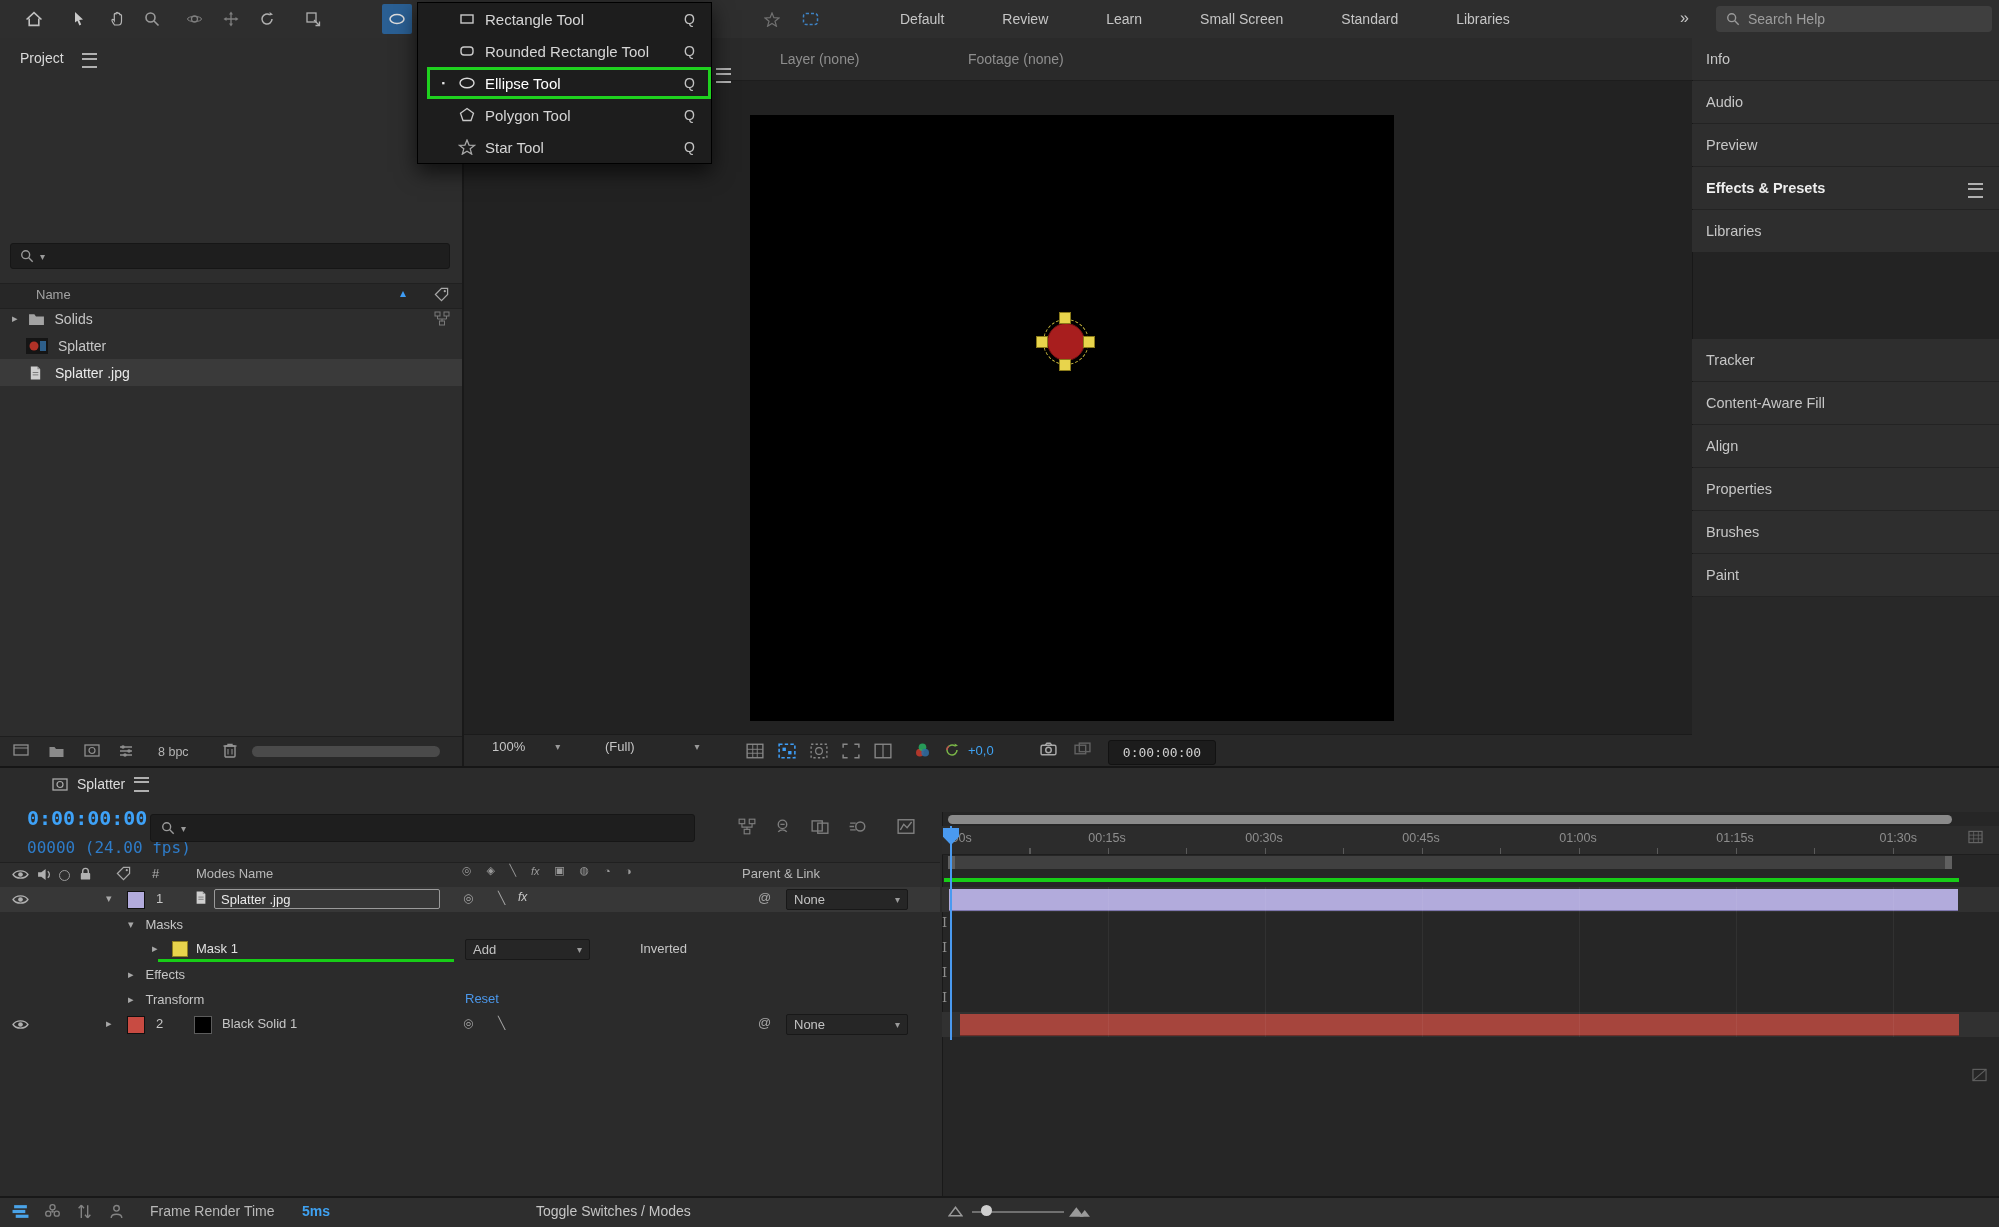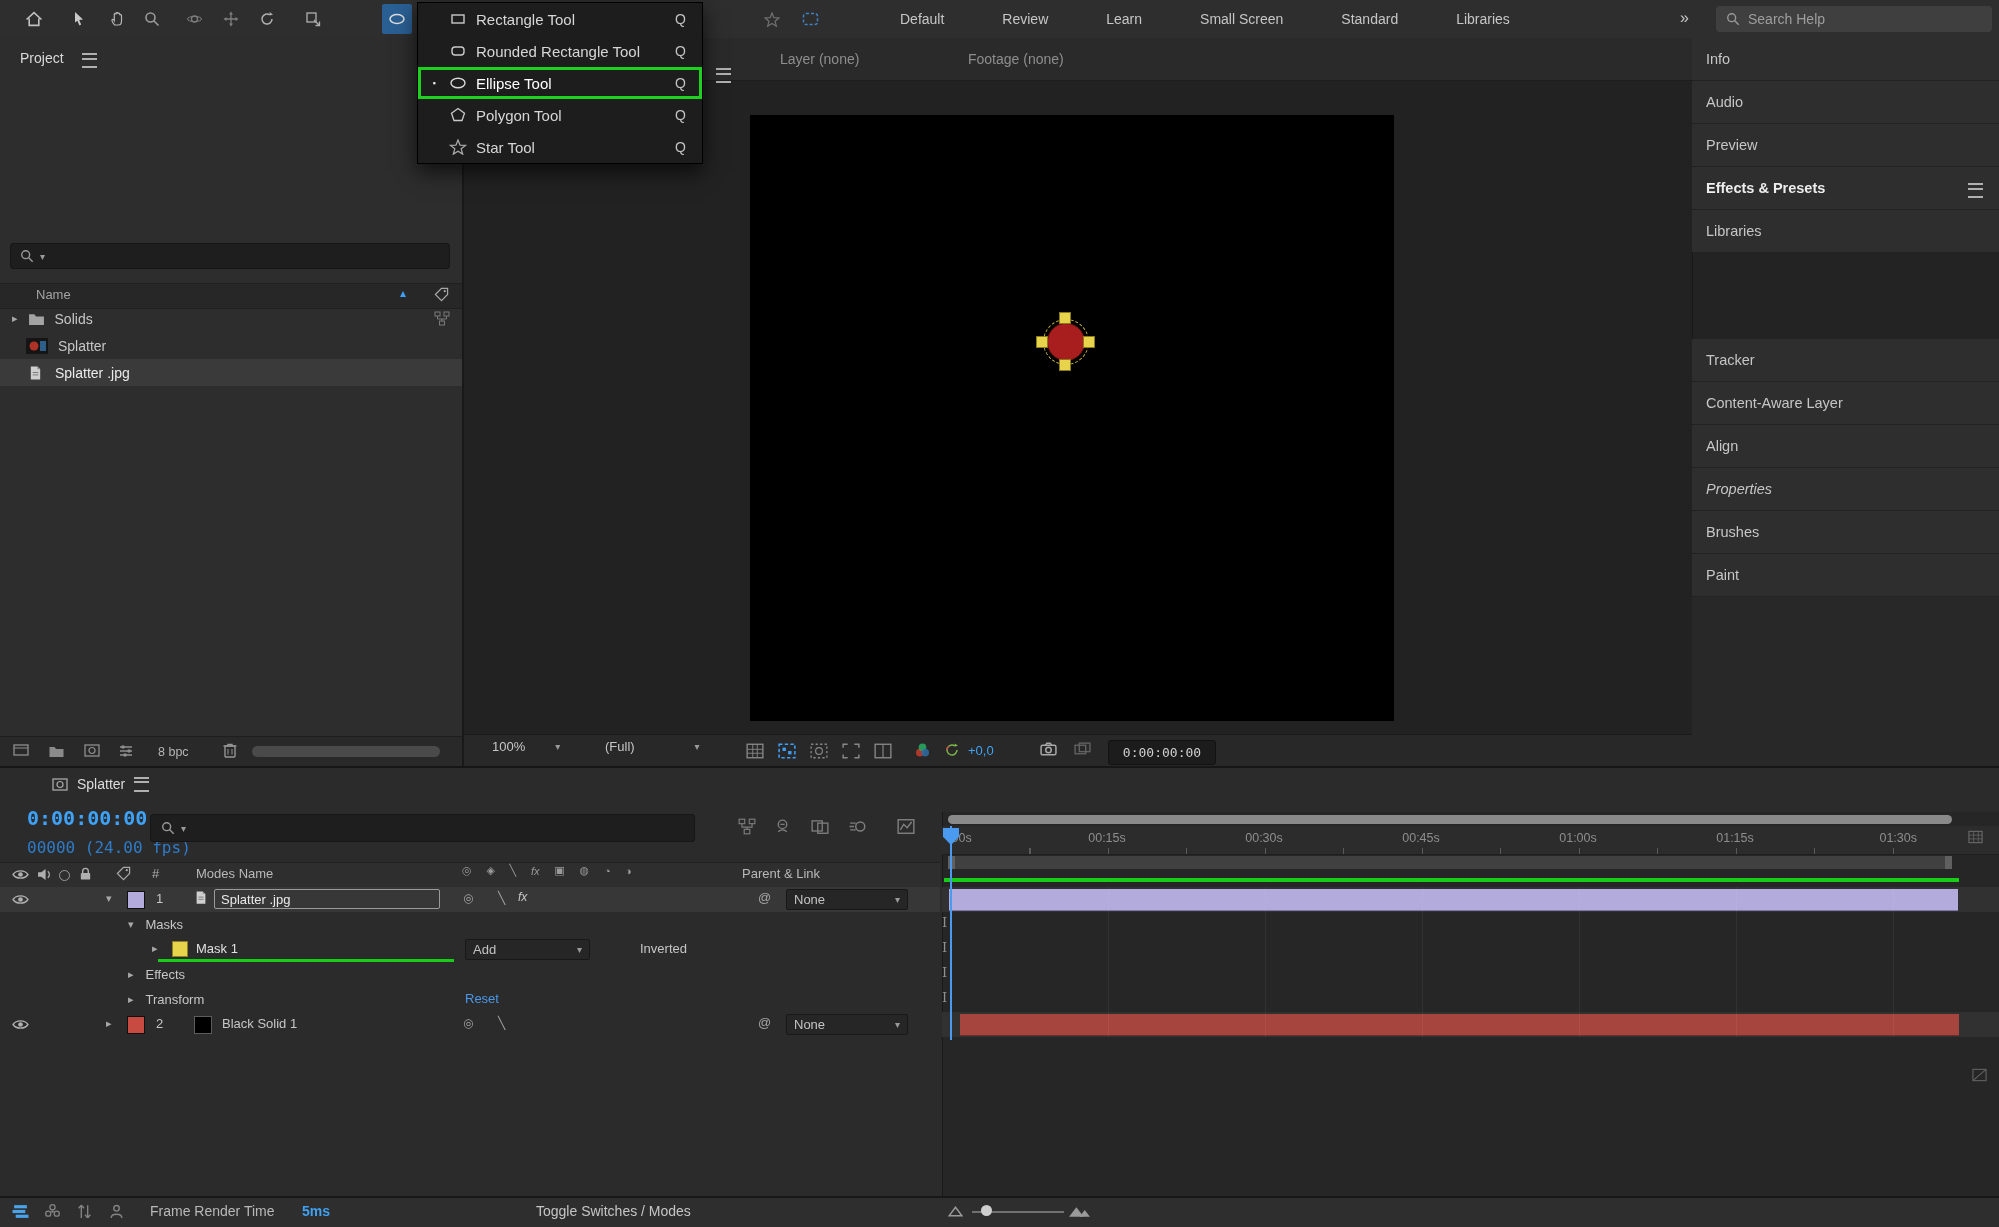--- a/index.html
+++ b/index.html
@@ -17,21 +17,21 @@
   .i-menu{width:15px;height:11px;border-top:2px solid #b0b0b0;border-bottom:2px solid #b0b0b0;position:relative;}
   .i-menu:after{content:"";position:absolute;left:0;right:0;top:2.5px;height:2px;background:#b0b0b0;}
   .tool{display:flex;align-items:center;justify-content:center;width:30px;height:30px;}
   .inp{background:#1e1e1e;border:1px solid #161616;border-radius:3px;}
   .ddl{background:#262626;border:1px solid #181818;border-radius:2px;display:flex;align-items:center;
        justify-content:space-between;padding:0 7px;font-size:13px;color:#c3c3c3;box-sizing:border-box;}
   .caret{font-size:10px;color:#9a9a9a;}
   .chev{font-size:11px;color:#a8a8a8;}
   
   #toolmenu{position:absolute;left:417px;top:2px;width:284px;background:#1d1d1d;border:1px solid #000;
-            box-shadow:0 8px 20px rgba(0,0,0,.65);z-index:50;}
+            box-shadow:0 8px 20px rgba(0,0,0,.65);z-index:50;padding-left:9px;}
   .mi{display:flex;align-items:center;height:32px;padding:0 16px 0 10px;gap:9px;position:relative;}
   .mi .mk{width:12px;font-size:9px;color:#e8e8e8;text-align:center;}
   .mi .ml{flex:1;font-size:15px;color:#d6d6d6;}
   .mi .ms{font-size:14px;color:#c2c2c2;}
   .mi.sel{box-shadow:inset 0 0 0 3px #1fd11f;}
   .mi.sel .ml{color:#fff;}
   
   .dock-item{position:absolute;left:1692px;width:307px;height:42px;background:#2e2e2e;display:flex;
              align-items:center;padding-left:14px;box-sizing:border-box;font-size:14.5px;color:#c6c6c6;}
   svg{display:block;}
@@ -374,26 +374,26 @@
     <span>Effects &amp; Presets</span>
     <div class="i-menu" style="position:absolute;right:16px;top:16px;"></div>
   </div>
   <div class="dock-item" style="top:210px;">
       <span>Libraries</span>
     </div>
   <div class="dock-item" style="top:339px;">
       <span>Tracker</span>
     </div>
   <div class="dock-item" style="top:382px;">
-      <span>Content-Aware Layer</span>
+      <span>Content-Aware Fill</span>
     </div>
   <div class="dock-item" style="top:425px;">
       <span>Align</span>
     </div>
-  <div class="dock-item" style="top:468px;font-style:italic;">
+  <div class="dock-item" style="top:468px;">
       <span>Properties</span>
     </div>
   <div class="dock-item" style="top:511px;">
       <span>Brushes</span>
     </div>
   <div class="dock-item" style="top:554px;">
       <span>Paint</span>
     </div>
   <div class="abs" style="left:1692px;top:597px;width:307px;height:169px;background:#282828;"></div>
 

